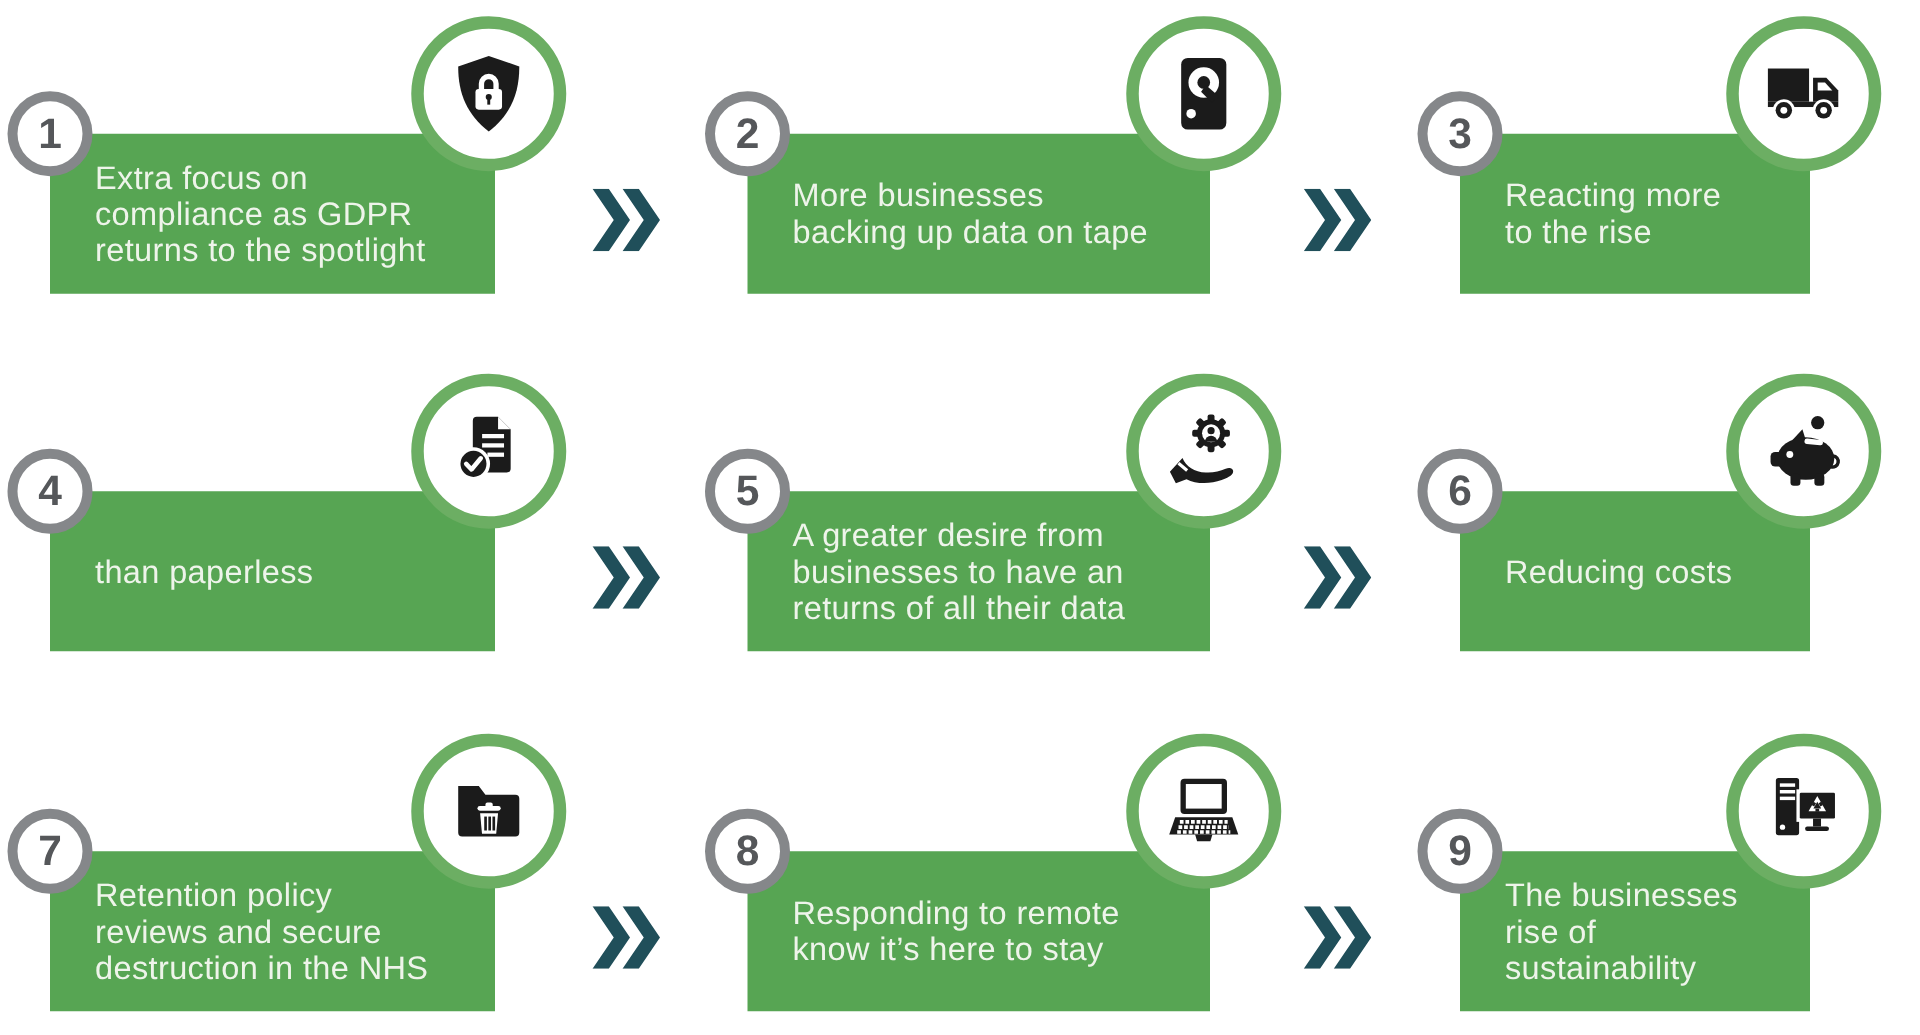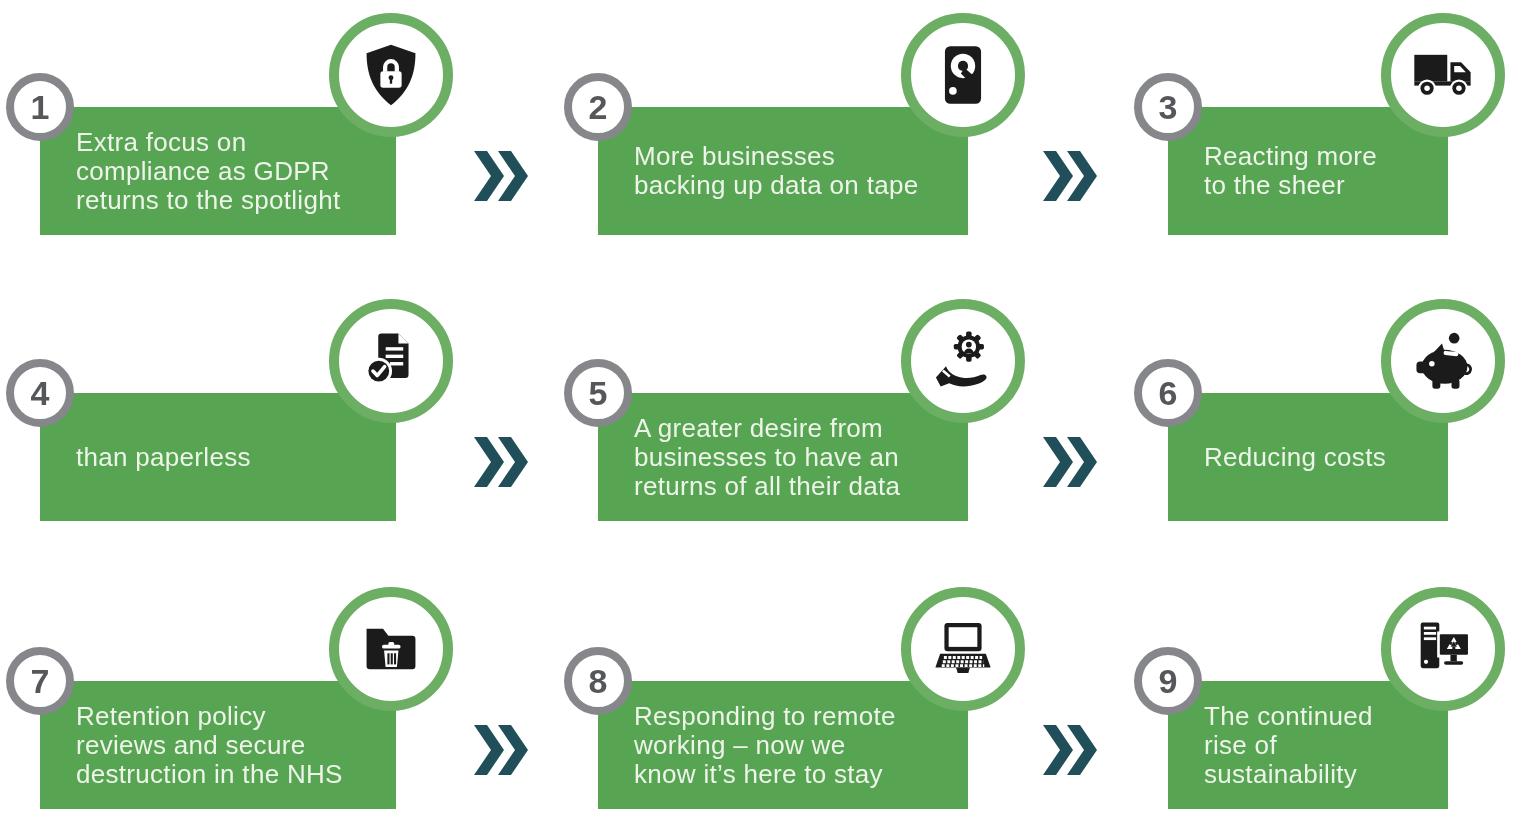--- a/index.html
+++ b/index.html
@@ -78,21 +78,21 @@
         <circle class="glyph" cx="32" cy="23.5" r="4.8"></circle>
         <path class="glyph" d="M33.5 25.5 L43.5 34 L38 38.5 L30 30.5 Z"></path>
         <circle cx="22.5" cy="47" r="3.6" fill="#fff"></circle>
       </svg>
     </div>
   </div>
 
   <div class="card c3 r1">
     <div class="box">
       <span class="line">Reacting more</span>
-      <span class="line">to the sheer</span>
+      <span class="line">to the rise</span>
     </div>
     <div class="num">3</div>
     <div class="icon-circle">
       <svg viewBox="0 0 64 64">
         <rect class="glyph" x="5" y="13" width="31" height="25"></rect>
         <path class="glyph" d="M39 20 h10 l9 9.5 V38 H39 Z"></path>
         <path d="M42.5 23.5 h5.5 l5.5 6 h-11 Z" fill="#fff"></path>
         <rect class="glyph" x="5" y="38" width="53" height="4"></rect>
         <circle cx="17" cy="44.5" r="8.3" fill="#fff"></circle>
         <circle class="glyph" cx="17" cy="44.5" r="6.2"></circle>
@@ -190,40 +190,39 @@
         <rect class="glyph" x="28.6" y="36" width="2" height="10.5"></rect>
         <rect class="glyph" x="31.7" y="36" width="2" height="10.5"></rect>
         <rect class="glyph" x="34.8" y="36" width="2" height="10.5"></rect>
       </svg>
     </div>
   </div>
 
   <div class="card c2 r3">
     <div class="box">
       <span class="line">Responding to remote</span>
-      <span class="line">working – now we</span>
       <span class="line">know it’s here to stay</span>
     </div>
     <div class="num">8</div>
     <div class="icon-circle">
       <svg viewBox="0 0 64 64">
         <rect class="glyph" x="14.5" y="7.5" width="35" height="26.5" rx="3"></rect>
         <rect x="18.5" y="11.5" width="27" height="18.5" fill="#fff"></rect>
         <path class="glyph" d="M10.5 36.5 H53.5 L58 49.5 H6 Z"></path>
         <path class="glyph" d="M25.5 49.5 L38.5 49.5 L37 54.5 L27 54.5 Z"></path>
         <line x1="14" y1="40" x2="50" y2="40" stroke="#fff" stroke-width="2.8" stroke-dasharray="2.8 1.4"></line>
         <line x1="13" y1="44" x2="51" y2="44" stroke="#fff" stroke-width="2.8" stroke-dasharray="2.8 1.4"></line>
         <line x1="12" y1="47.6" x2="52" y2="47.6" stroke="#fff" stroke-width="2.6" stroke-dasharray="2.8 1.5"></line>
       </svg>
     </div>
   </div>
 
   <div class="card c3 r3">
     <div class="box">
-      <span class="line">The continued</span>
+      <span class="line">The businesses</span>
       <span class="line">rise of</span>
       <span class="line">sustainability</span>
     </div>
     <div class="num">9</div>
     <div class="icon-circle">
       <svg viewBox="0 0 64 64">
         <rect class="glyph" x="11" y="7" width="17.5" height="43" rx="2"></rect>
         <rect x="14" y="11" width="11.5" height="2.6" fill="#fff"></rect>
         <rect x="14" y="16" width="11.5" height="2.6" fill="#fff"></rect>
         <rect x="14" y="21" width="11.5" height="2.6" fill="#fff"></rect>

